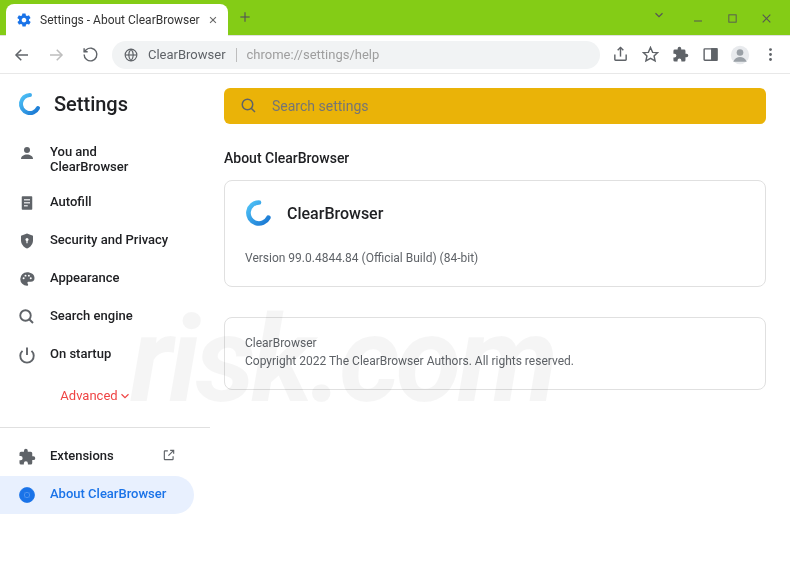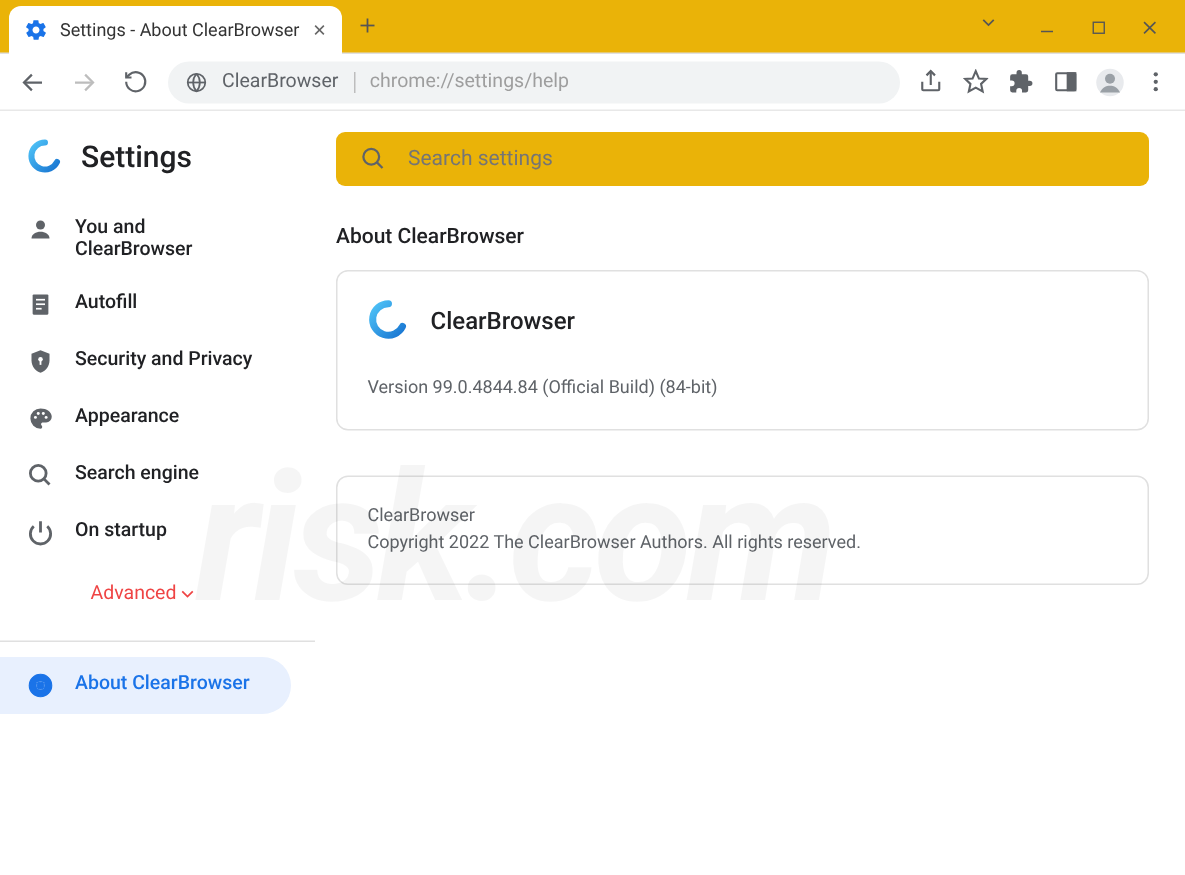--- a/index.html
+++ b/index.html
@@ -1,19 +1,19 @@
 <!DOCTYPE html>
 <html><head>
 <meta charset="utf-8">
 <style>
 * { margin: 0; padding: 0; box-sizing: border-box; font-family: 'Segoe UI', Roboto, Arial, sans-serif; }
 body { width: 790px; height: 583px; background: #fff; overflow: hidden; position: relative; }
 
 
-.window-titlebar { height: 36px; background: #eab308; display: flex; align-items: flex-start; border-bottom: 1px solid #e0e0e0; }
+.window-titlebar { height: 36px; background: #84cc16; display: flex; align-items: flex-start; border-bottom: 1px solid #e0e0e0; }
 .tab { display: flex; align-items: center; gap: 8px; padding: 8px 10px; background: #fff; border-top-left-radius: 8px; border-top-right-radius: 8px; margin-left: 6px; margin-top: 4px; font-size: 12px; color: #333; }
 .tab-icon { width: 16px; height: 16px; }
 .tab-close { color: #666; }
 .new-tab-btn { margin-left: 10px; margin-top: 10px; color: #555; }
 .win-controls { margin-left: auto; display: flex; gap: 6px; padding: 8px 10px 0 0; }
 .win-btn { width: 28px; height: 20px; display: flex; align-items: center; justify-content: center; color: #555; }
 .win-dropdown { margin-right: 12px; color: #555; }
 
 
 .toolbar { height: 38px; display: flex; align-items: center; gap: 10px; padding: 0 10px; border-bottom: 1px solid #e8e8e8; background: #fff; }
@@ -261,20 +261,35 @@
       <span>Advanced</span>
       <span>
           <svg width="14" height="14" viewBox="0 0 24 24" fill="none" stroke="currentColor" stroke-width="2">
             <polyline points="6 9 12 15 18 9"></polyline>
           </svg>
         </span>
     </div>
 
     <div class="nav-divider"></div>
 
+    <div class="nav-item">
+      <span class="nav-icon">
+          <svg width="18" height="18" viewBox="0 0 24 24" fill="currentColor">
+            <path d="M20.5 11H19V7a2 2 0 0 0-2-2h-4V3.5a2.5 2.5 0 0 0-5 0V5H4a2 2 0 0 0-2 2v3.8h1.5a2.7 2.7 0 0 1 0 5.4H2V20a2 2 0 0 0 2 2h3.8v-1.5a2.7 2.7 0 0 1 5.4 0V22H17a2 2 0 0 0 2-2v-4h1.5a2.5 2.5 0 0 0 0-5z"></path>
+          </svg>
+        </span>
+      <span class="nav-label">Extensions</span>
+      <span class="ext-link-icon">
+          <svg width="14" height="14" viewBox="0 0 24 24" fill="none" stroke="currentColor" stroke-width="2">
+            <path d="M14 4h6v6"></path>
+            <line x1="20" y1="4" x2="11" y2="13"></line>
+            <path d="M19 14v5a1 1 0 0 1-1 1H5a1 1 0 0 1-1-1V6a1 1 0 0 1 1-1h5"></path>
+          </svg>
+        </span>
+    </div>
     <div class="nav-item active">
       <span class="nav-icon">
           <svg width="18" height="18" viewBox="0 0 24 24">
             <circle cx="12" cy="12" r="10" fill="#1a73e8"></circle>
             <circle cx="12" cy="12" r="4" fill="#fff"></circle>
             <circle cx="12" cy="12" r="3" fill="#1a73e8"></circle>
           </svg>
         </span>
       <span class="nav-label">About ClearBrowser</span>
     </div>

